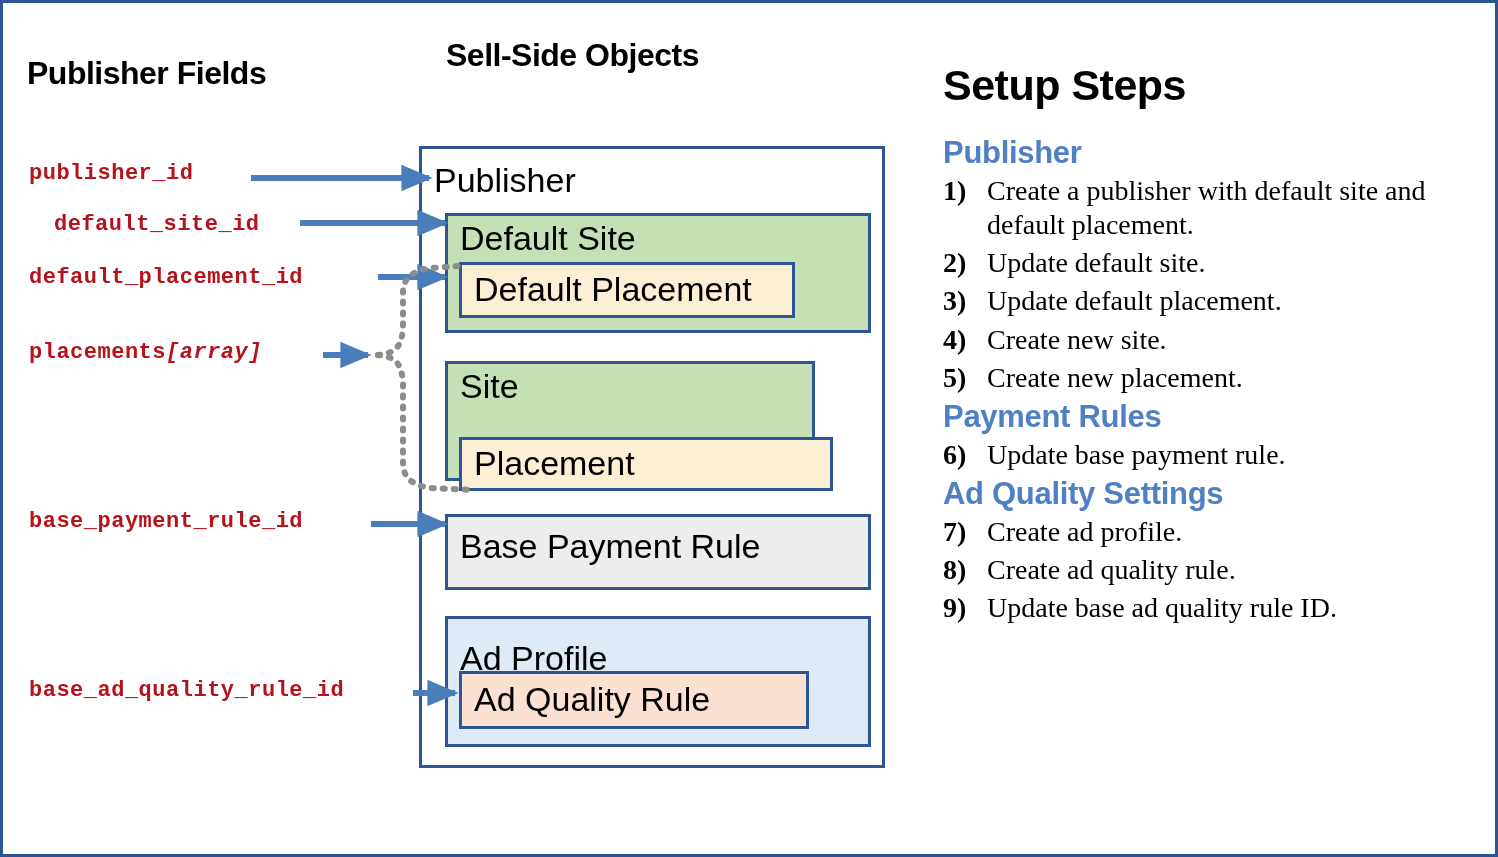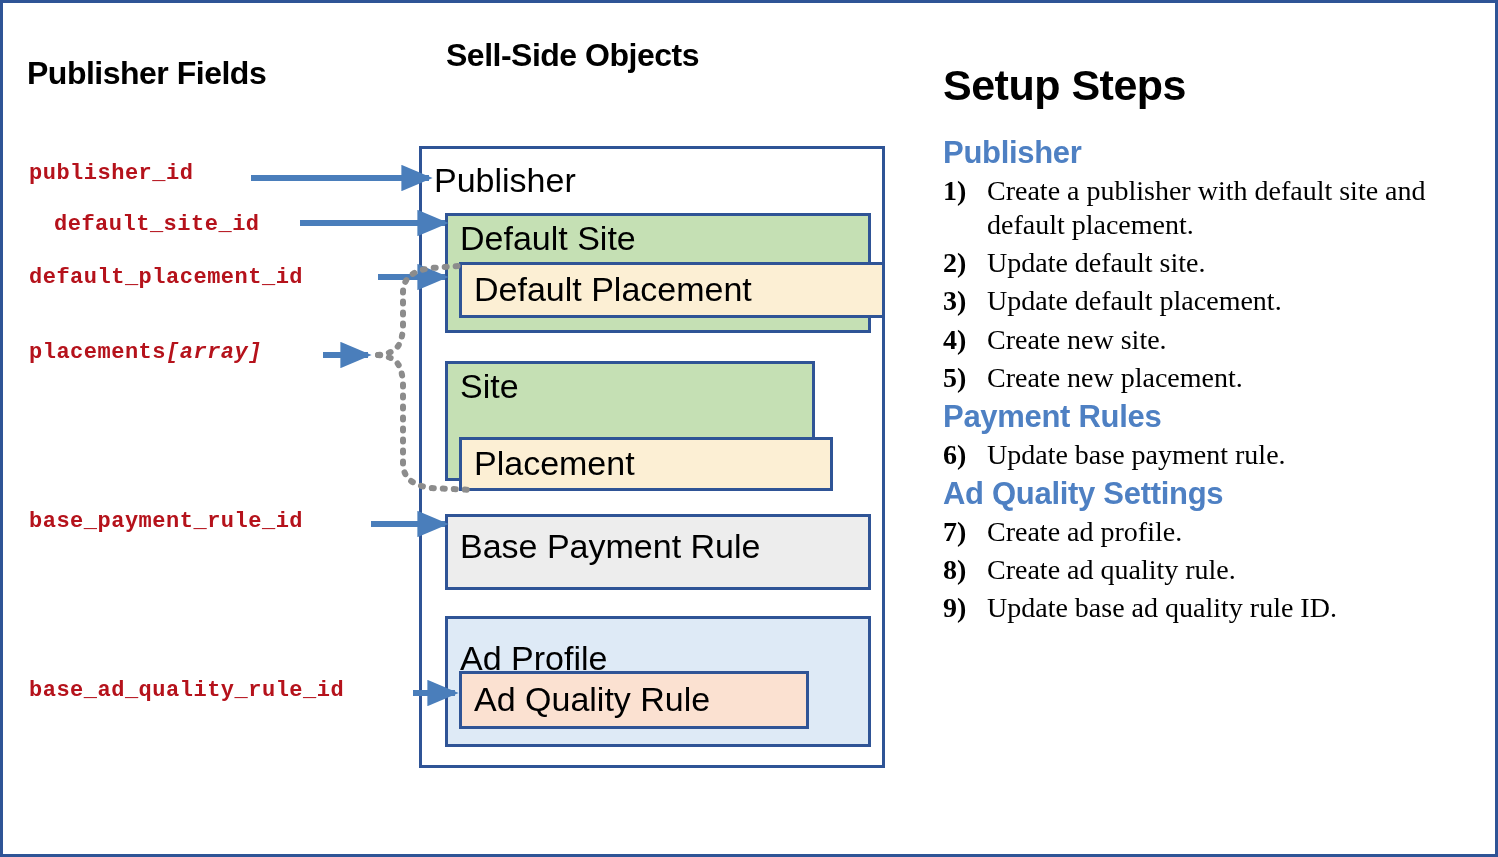--- a/index.html
+++ b/index.html
@@ -84,21 +84,21 @@
 
   
   #default-site-box {
     left: 23px; top: 64px;
     width: 426px; height: 120px;
     background: #C5E0B4;
   }
   #default-site-title { position: absolute; left: 12px; top: 5px; }
   #default-placement-box {
     left: 11px; top: 46px;
-    width: 426px; height: 56px;
+    width: 336px; height: 56px;
     background: #FCEFD4;
   }
   #default-placement-title { position: absolute; left: 12px; top: 7px; }
 
   
   #site-box {
     left: 23px; top: 212px;
     width: 370px; height: 120px;
     background: #C5E0B4;
   }

